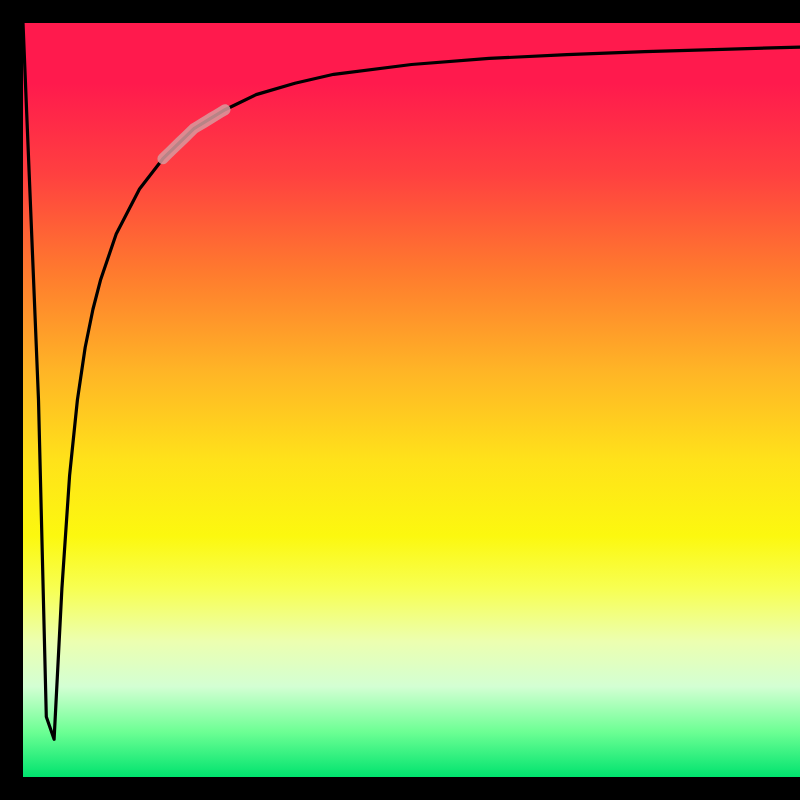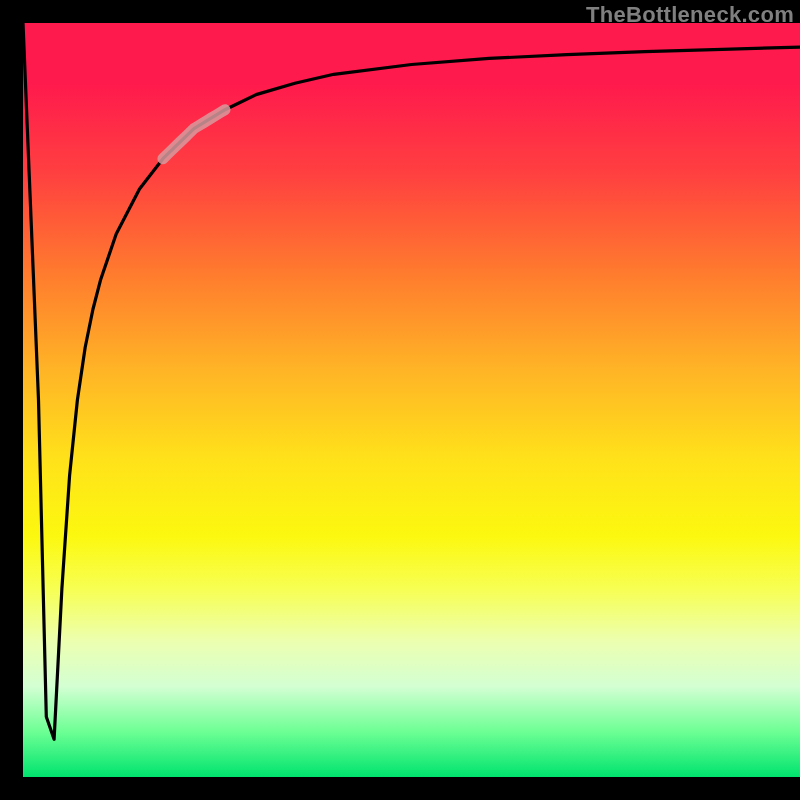--- a/index.html
+++ b/index.html
@@ -54,21 +54,20 @@
     top: 0;
     width: 777px;
     height: 754px;
   }
 </style>
 </head>
 <body>
 
 <div class="frame">
 
-  <div class="watermark">TheBottleneck.com</div>
 
   <div class="plot-area">
     <svg class="curve" viewBox="0 0 777 754" preserveAspectRatio="none">
       <path fill="none" stroke="#000" stroke-width="3.2" stroke-linecap="round" stroke-linejoin="round" d="M0.0 0.0 L15.5 377.0 L23.3 693.7 L31.1 716.3 L38.9 565.5 L46.6 452.4 L54.4 377.0 L62.2 324.2 L69.9 286.5 L77.7 256.4 L93.2 211.1 L116.5 165.9 L139.9 135.7 L170.9 105.6 L202.0 86.7 L233.1 71.6 L271.9 60.3 L310.8 51.3 L388.5 41.5 L466.2 35.4 L543.9 31.7 L621.6 28.7 L699.3 26.4 L777.0 24.1 "></path>
       <path fill="none" stroke="#d89a9e" stroke-width="11" stroke-linecap="round" stroke-opacity="0.85" d="M139.9 135.7 L144.3 131.4 L148.7 127.1 L153.2 122.8 L157.6 118.5 L162.1 114.2 L166.5 109.9 L170.9 105.6 L175.4 102.9 L179.8 100.2 L184.3 97.5 L188.7 94.8 L193.1 92.1 L197.6 89.4 L202.0 86.7 "></path>
     </svg>
   </div>
 
 </div>
 

